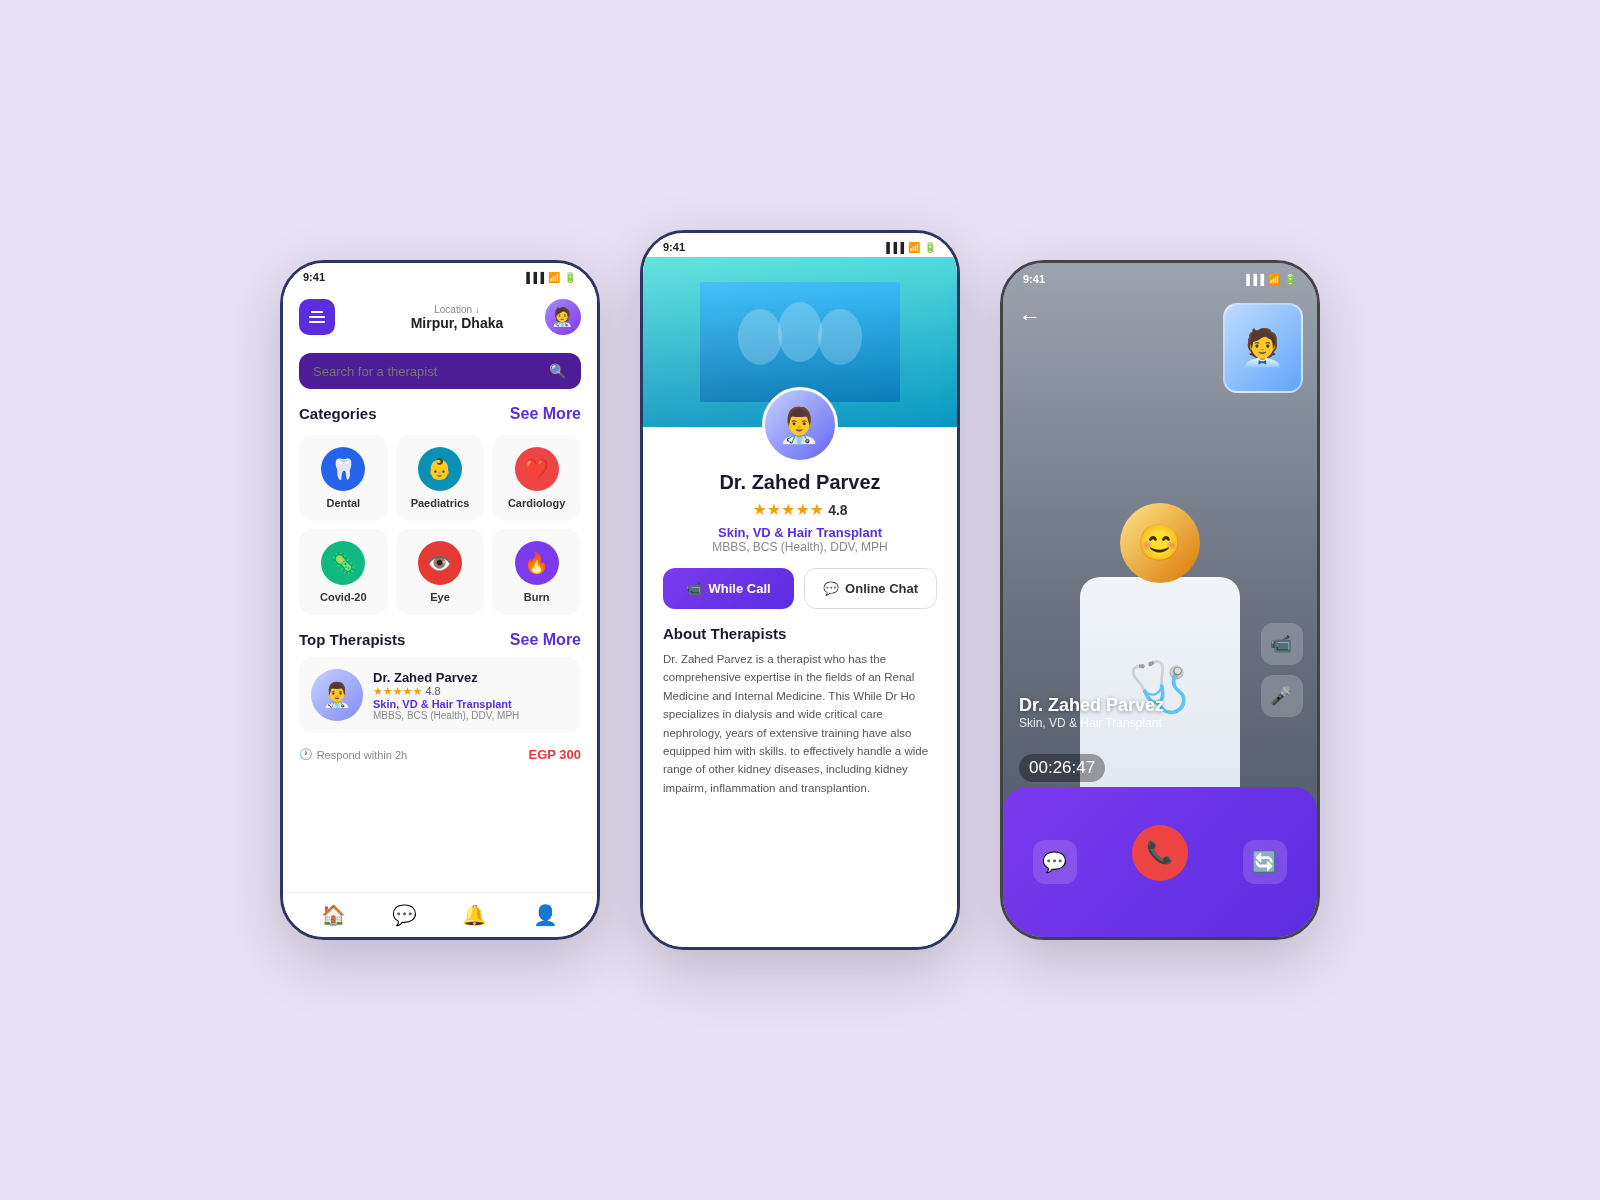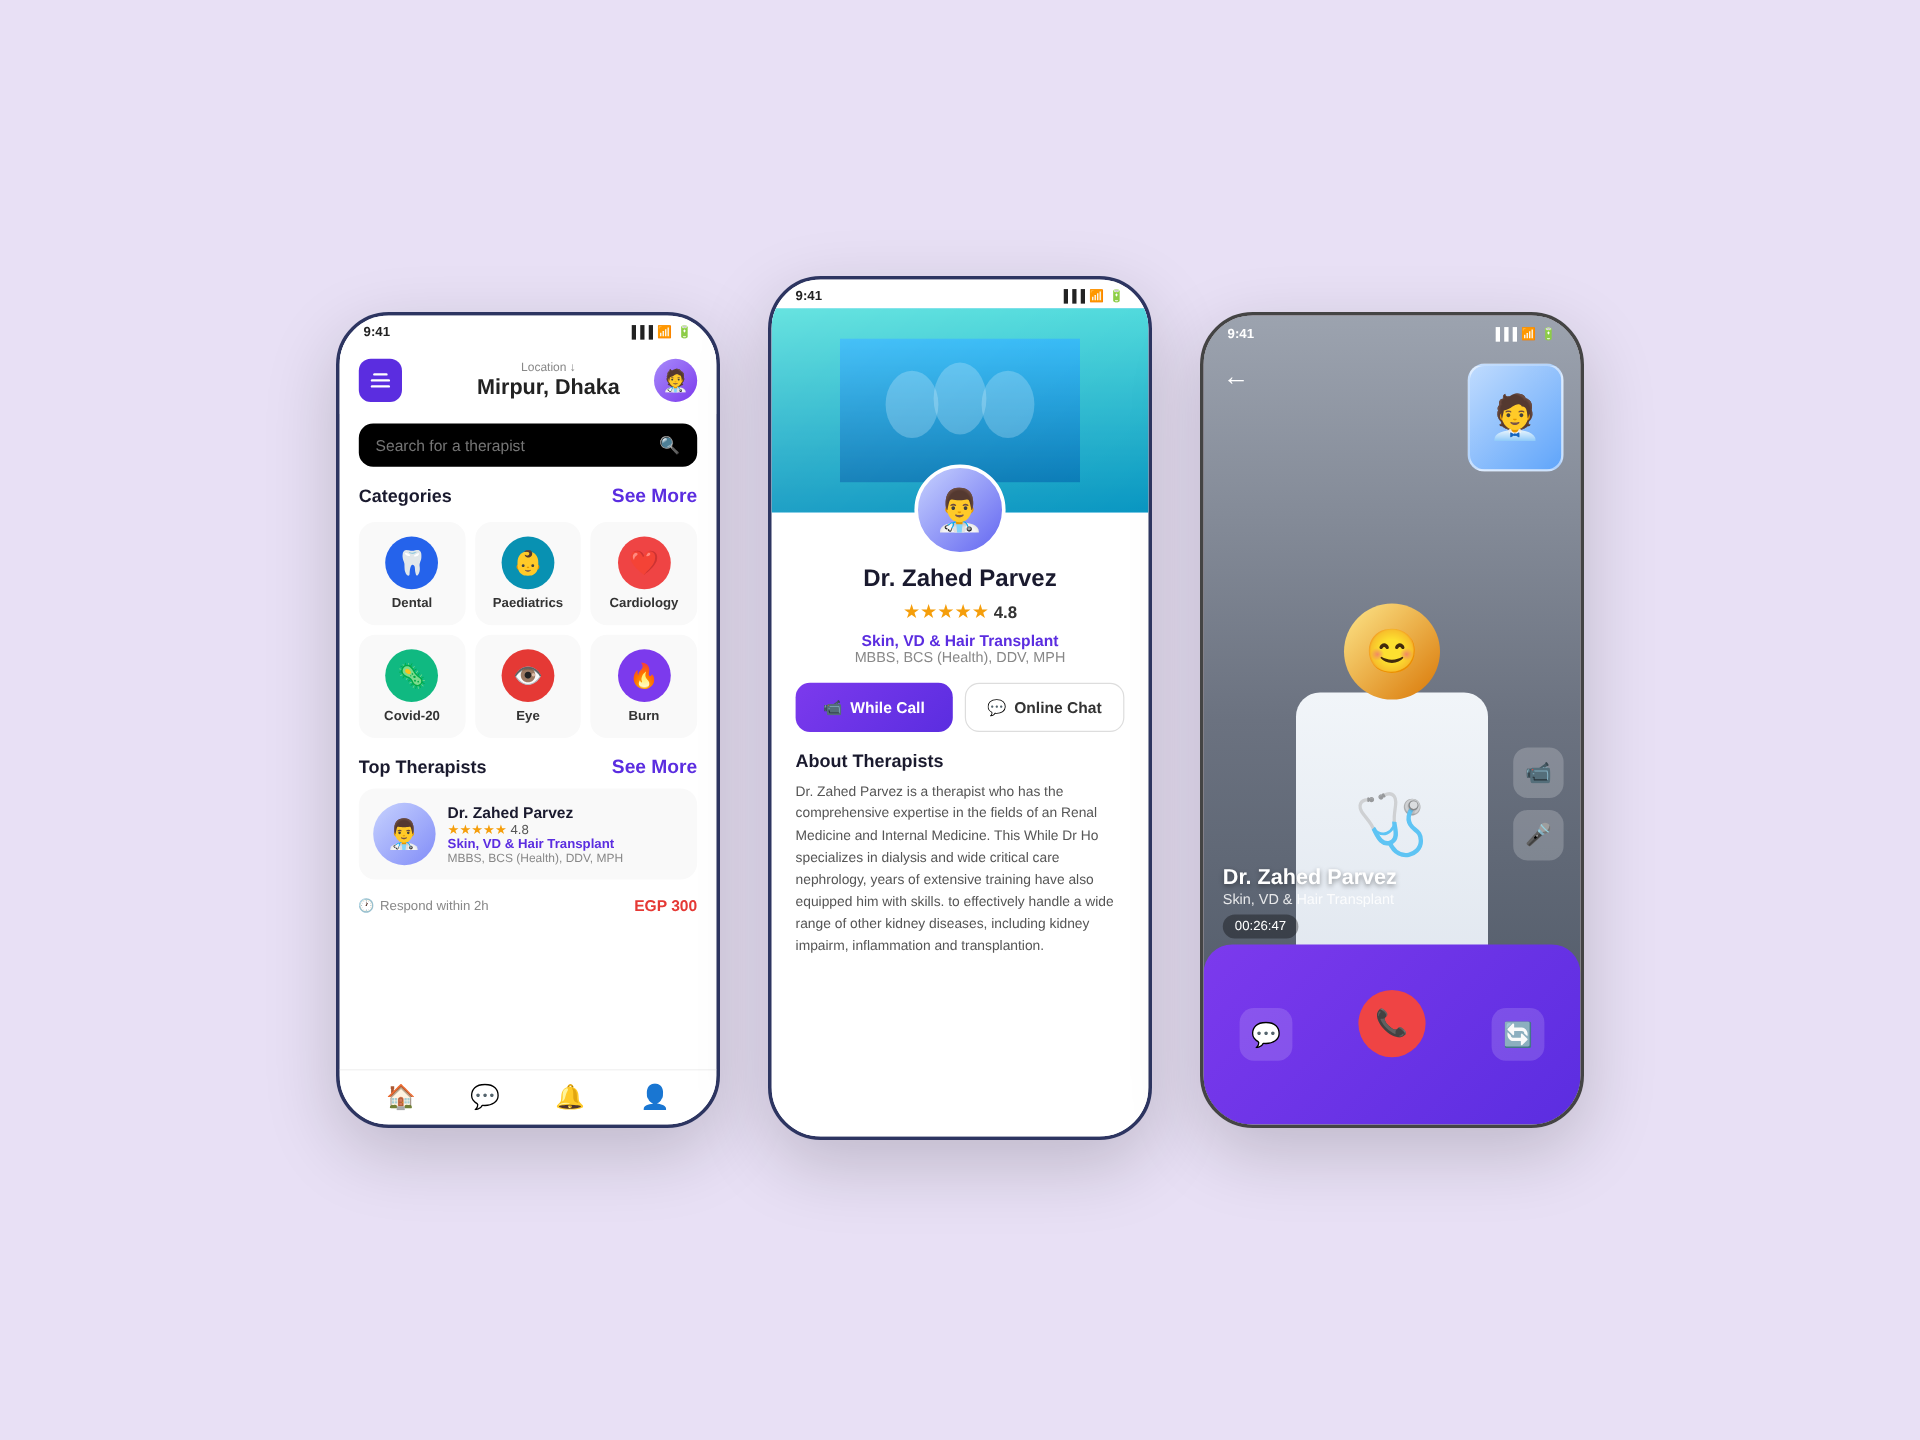--- a/index.html
+++ b/index.html
@@ -84,39 +84,39 @@
     .p1-location { text-align: left; margin-left: 34px; }
     .p1-location .loc-label {
       font-size: 10px;
       color: #888;
       display: flex;
       align-items: center;
       justify-content: center;
       gap: 2px;
     }
     .p1-location .loc-name {
-      font-size: 18px;
+      font-size: 14px;
       font-weight: 700;
       color: #222;
     }
     .p1-avatar {
       width: 36px;
       height: 36px;
       border-radius: 50%;
       background: linear-gradient(135deg, #a78bfa, #7c3aed);
       display: flex;
       align-items: center;
       justify-content: center;
       font-size: 18px;
     }
     .p1-search {
       margin: 8px 16px;
       display: flex;
       align-items: center;
-      background: #000000;
+      background: #4c1d95;
       border-radius: 12px;
       padding: 10px 14px;
       gap: 8px;
     }
     .p1-search input {
       border: none;
       background: transparent;
       font-size: 13px;
       color: #999;
       flex: 1;
@@ -350,24 +350,24 @@
       position: absolute;
       bottom: 155px;
       left: 16px;
       z-index: 10;
     }
     .p3-doc-name { font-size: 18px; font-weight: 800; color: #fff; text-shadow: 0 1px 4px rgba(0,0,0,0.4); }
     .p3-doc-spec { font-size: 12px; color: rgba(255,255,255,0.85); }
     .p3-timer {
       background: rgba(0,0,0,0.35);
       color: #fff;
-      font-size: 11px;
+      font-size: 17px;
       padding: 4px 10px;
       border-radius: 20px;
-      margin-top: 6px;
+      margin-top: 24px;
       display: inline-block;
     }
     .p3-side-btns {
       position: absolute;
       right: 14px;
       bottom: 220px;
       z-index: 10;
       display: flex;
       flex-direction: column;
       gap: 10px;

